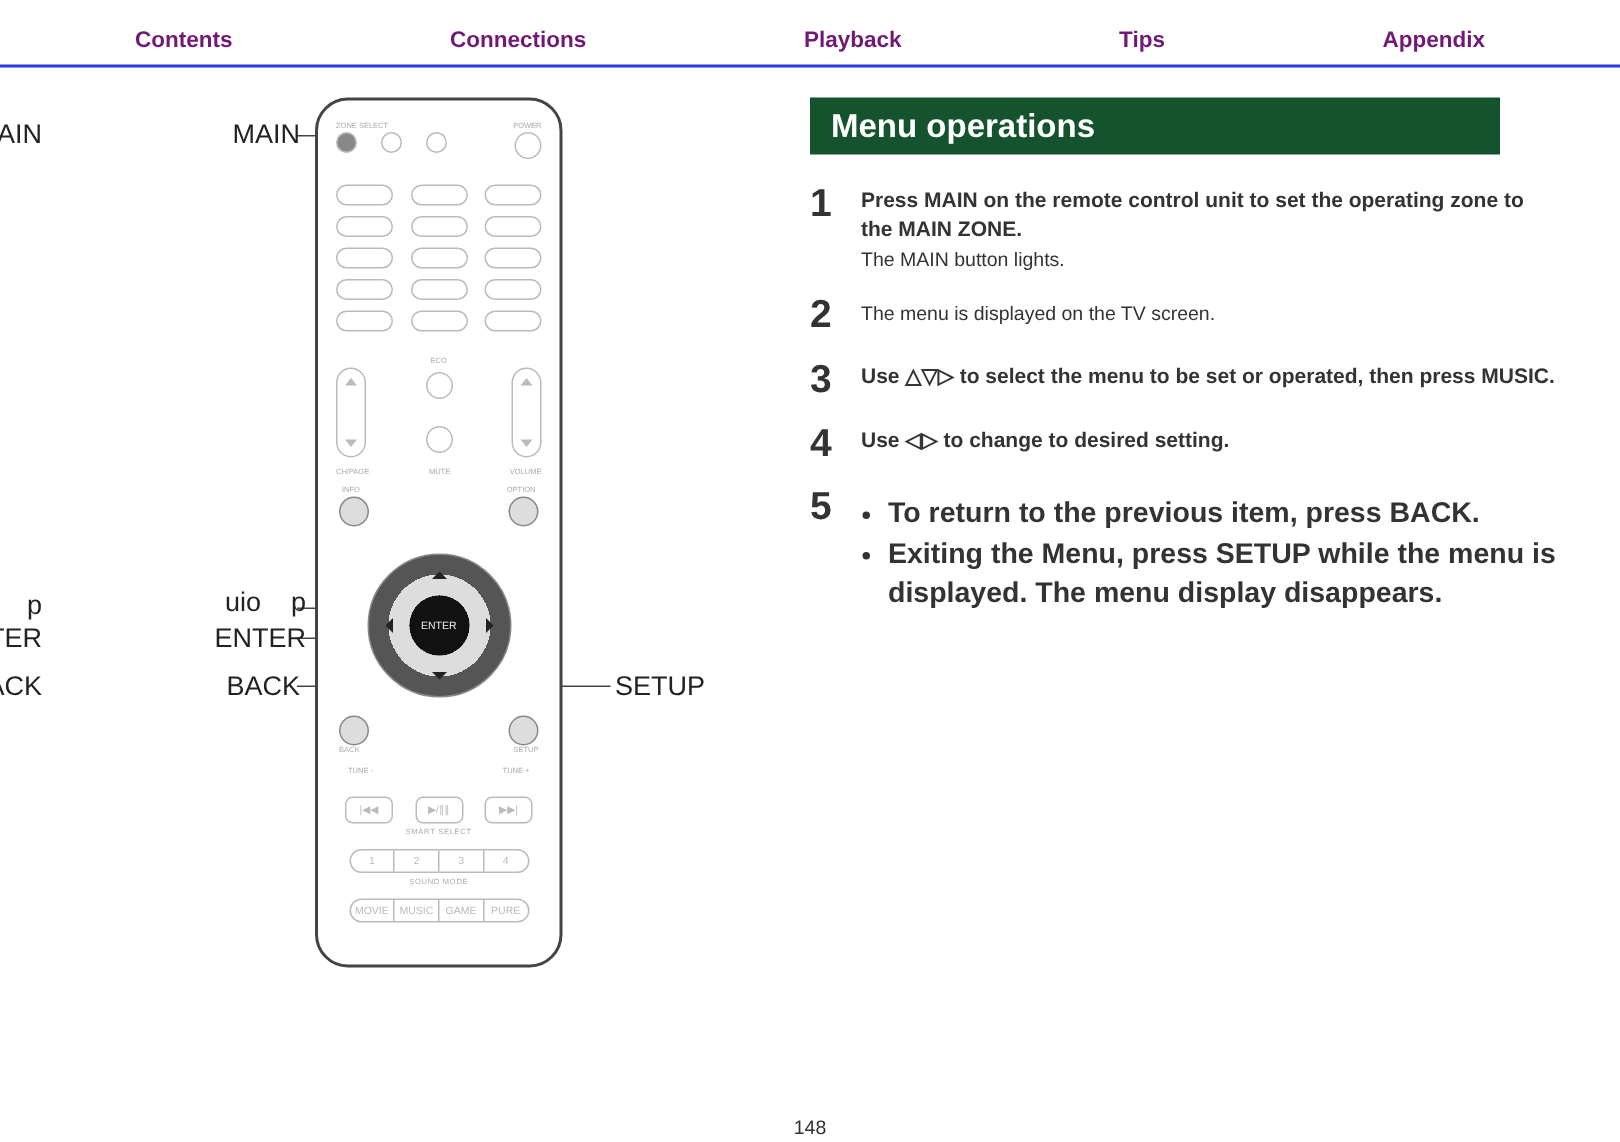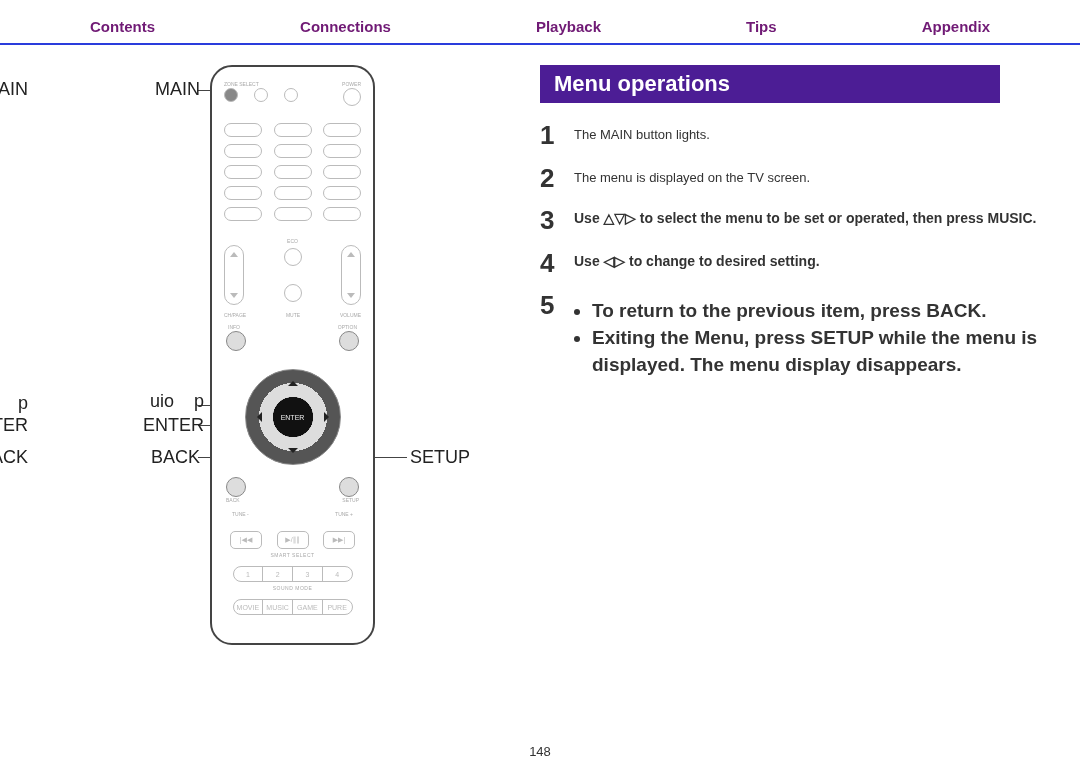--- a/index.html
+++ b/index.html
@@ -31,21 +31,21 @@
   .left {
     width: 480px;
     position: relative;
     height: 610px;
   }
   .right {
     width: 520px;
     padding-left: 20px;
   }
   .section-title {
-    background: #4c1d95;
+    background: #14532d;
     color: #fff;
     font-size: 22px;
     font-weight: bold;
     padding: 6px 14px;
     margin-bottom: 18px;
     width: 460px;
   }
   .step {
     display: flex;
     margin-bottom: 14px;
@@ -306,20 +306,21 @@
       <div class="rlabel" style="left:370px; top:382px;">SETUP</div>
     </div>
   </div>
 
   <div class="right">
     <div class="section-title">Menu operations</div>
 
     <div class="step">
       <div class="step-num">1</div>
       <div class="step-body">
+        <div class="bold">Press MAIN on the remote control unit to set the operating zone to the MAIN ZONE.</div>
         <div class="plain">The MAIN button lights.</div>
       </div>
     </div>
 
     <div class="step">
       <div class="step-num">2</div>
       <div class="step-body">
         <div class="plain">The menu is displayed on the TV screen.</div>
       </div>
     </div>

